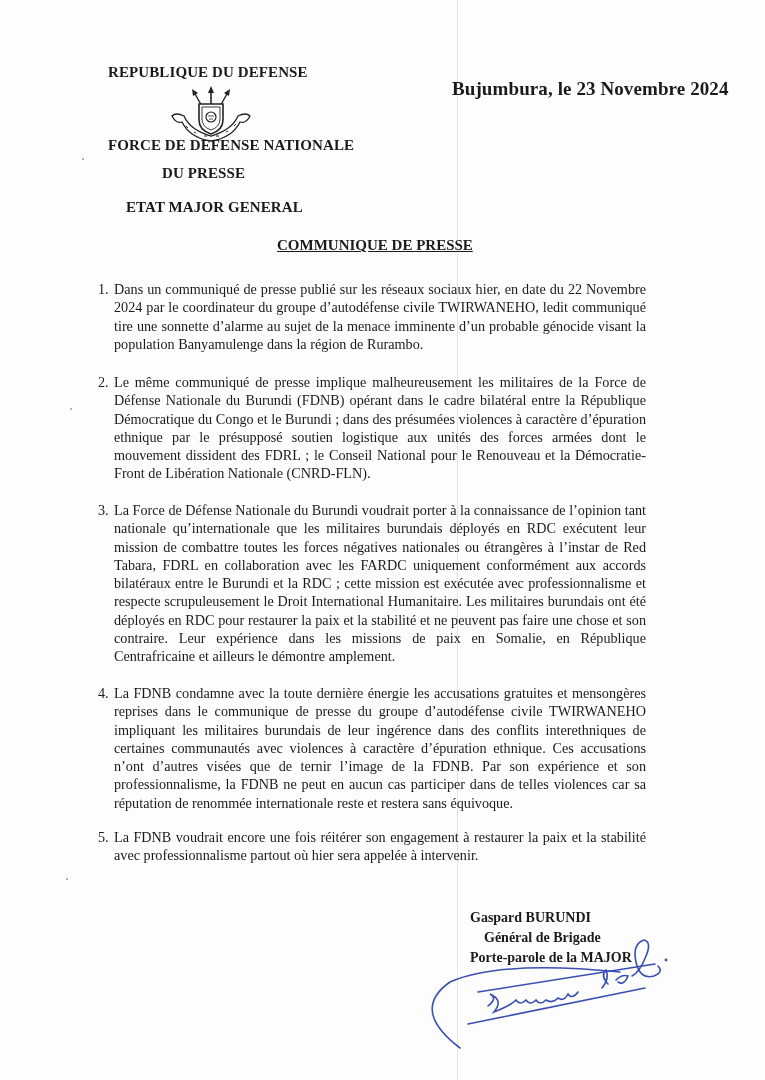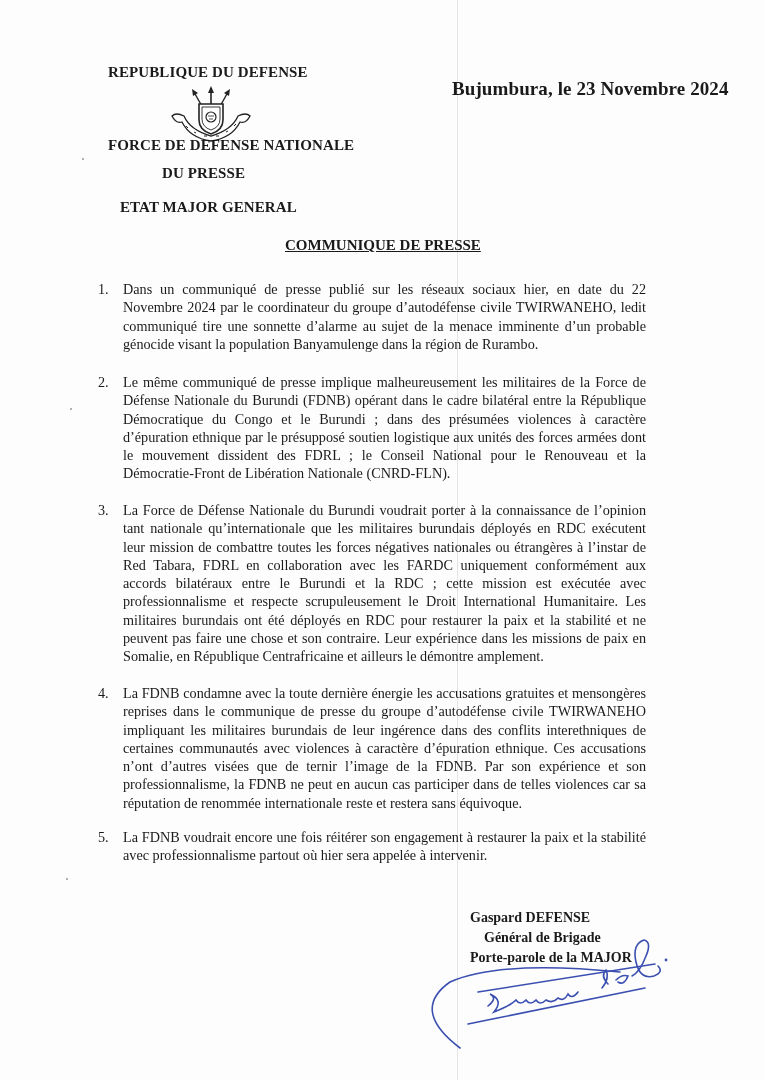--- a/index.html
+++ b/index.html
@@ -6,26 +6,26 @@
   body {
     width: 765px; height: 1080px; background: #fdfdfd; position: relative; overflow: hidden;
     font-family: "Liberation Serif", "DejaVu Serif", serif; color: #1a1a1a;
   }
   .fold { position: absolute; left: 457px; top: 0; width: 1px; height: 1080px; background: #e4e4e4; }
   .hdr { position: absolute; font-weight: bold; font-size: 15px; letter-spacing: 0.1px; }
   #republic { left: 108px; top: 64px; }
   #date { left: 452px; top: 78px; font-size: 19px; }
   #force1 { left: 108px; top: 137px; }
   #force2 { left: 162px; top: 165px; }
-  #etat { left: 120px; top: 199px; }
+  #etat { left: 126px; top: 199px; }
   .coa { position: absolute; left: 166px; top: 86px; width: 90px; height: 56px; }
-  #title { position: absolute; left: 285px; top: 237px; font-weight: bold; font-size: 15px; text-decoration: underline; }
+  #title { position: absolute; left: 277px; top: 237px; font-weight: bold; font-size: 15px; text-decoration: underline; }
   .item { position: absolute; left: 98px; width: 548px; font-size: 14.2px; line-height: 18.3px; }
   .item .num { position: absolute; left: 0; top: 0; }
-  .item .txt { margin-left: 25px; text-align: justify; text-align-last: left; }
+  .item .txt { margin-left: 16px; text-align: justify; text-align-last: left; }
   #item1 { top: 280px; }
   #item2 { top: 373px; }
   #item3 { top: 501px; }
   #item4 { top: 684px; }
   #item5 { top: 828px; }
   .sig { position: absolute; font-weight: bold; font-size: 14px; }
   #sig-name { left: 470px; top: 910px; }
   #sig-rank { left: 484px; top: 930px; text-align: center; }
   #sig-role { left: 470px; top: 950px; }
   .signature { position: absolute; left: 420px; top: 920px; width: 260px; height: 130px; }
@@ -77,21 +77,21 @@
 </div>
 <div class="item" id="item4">
   <span class="num">4.</span>
   <div class="txt">La FDNB condamne avec la toute dernière énergie les accusations gratuites et mensongères reprises dans le communique de presse du groupe d’autodéfense civile TWIRWANEHO impliquant les militaires burundais de leur ingérence dans des conflits interethniques de certaines communautés avec violences à caractère d’épuration ethnique. Ces accusations n’ont d’autres visées que de ternir l’image de la FDNB. Par son expérience et son professionnalisme, la FDNB ne peut en aucun cas participer dans de telles violences car sa réputation de renommée internationale reste et restera sans équivoque.</div>
 </div>
 <div class="item" id="item5">
   <span class="num">5.</span>
   <div class="txt">La FDNB voudrait encore une fois réitérer son engagement à restaurer la paix et la stabilité avec professionnalisme partout où hier sera appelée à intervenir.</div>
 </div>
 
-<div class="sig" id="sig-name">Gaspard DEFENSE</div>
+<div class="sig" id="sig-name">Gaspard BURUNDI</div>
 <div class="sig" id="sig-rank">Général de Brigade</div>
 <div class="sig" id="sig-role">Porte-parole de la MAJOR</div>
 
 <svg class="signature" viewBox="0 0 260 130">
   <g fill="none" stroke="#3a4fb0" stroke-width="1.6" stroke-linecap="round">
     <path d="M40 128 Q-10 90 30 62 Q80 40 200 52"></path>
     <path d="M58 72 L235 44"></path>
     <path d="M48 104 L225 68"></path>
     <path d="M68 86 Q78 78 70 74 Q84 80 74 92 Q90 86 96 80 q4 6 10 0 q4 6 10 0 q4 6 10 0 q6 4 12 -2 q6 4 10 -4 q4 6 10 -2"></path>
     <path d="M182 68 q8 -10 4 -18 q-6 6 2 14"></path>

